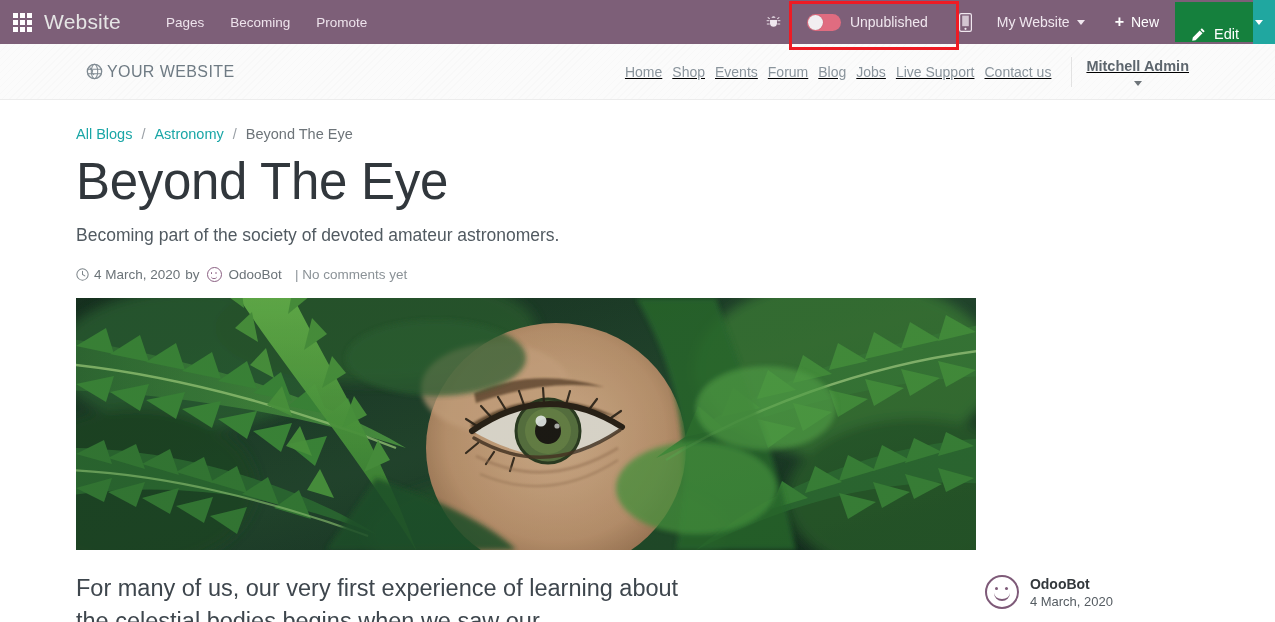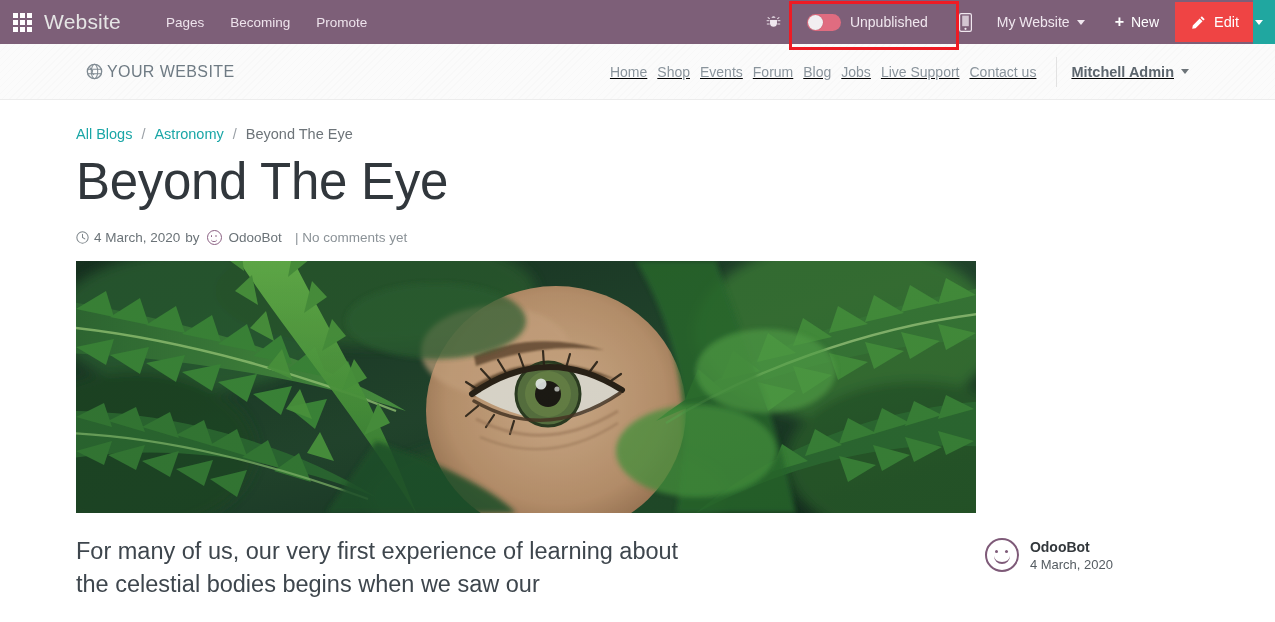--- a/index.html
+++ b/index.html
@@ -105,22 +105,22 @@
     cursor: pointer;
   }
   .new-btn {
     display: flex; align-items: center; gap: 7px;
     padding: 0 16px;
     font-size: 14px; color: #ffffff;
     cursor: pointer;
   }
   .new-btn .plus { font-size: 16px; font-weight: bold; line-height: 1; }
   .edit-btn {
-    display: flex; align-items: center; gap: 8px;
-    background: #ef4444;
+    display: flex; align-items: flex-end; gap: 8px;
+    background: #15803d;
     height: 40px;
     padding: 0 14px 0 16px;
     font-size: 14.5px;
     color: #ffffff;
     cursor: pointer;
   }
   .edit-caret-box {
     background: #20a7a0;
     height: 44px;
     display: flex; align-items: center;
@@ -175,20 +175,21 @@
     width: 1px; height: 30px;
     background: #e2e2e2;
     margin: 0 4px 0 10px;
   }
   .user-menu {
     display: flex; align-items: center; gap: 7px;
     font-size: 14.5px;
     font-weight: bold;
     color: #5d666e;
     cursor: pointer;
+    flex-direction: column;
   }
 
   
   .page {
     padding: 0 0 0 76px;
     background: #ffffff;
     position: relative;
     height: 530px;
   }
   .breadcrumb {
@@ -415,20 +416,21 @@
 
   <div class="breadcrumb">
     <a>All Blogs</a>
     <span class="sep">/</span>
     <a>Astronomy</a>
     <span class="sep">/</span>
     <span class="current">Beyond The Eye</span>
   </div>
 
   <h1 class="post-title">Beyond The Eye</h1>
+  <div class="post-subtitle">Becoming part of the society of devoted amateur astronomers.</div>
 
   <div class="post-meta">
     <svg width="13" height="13" viewBox="0 0 14 14" aria-hidden="true">
       <circle cx="7" cy="7" r="6.1" fill="none" stroke="#7d858a" stroke-width="1.1"></circle>
       <path d="M7 3.4V7l2.5 1.5" fill="none" stroke="#7d858a" stroke-width="1.1" stroke-linecap="round"></path>
     </svg>
     <span>4 March, 2020</span>
     <span>by</span>
     <span class="mini-avatar"></span>
     <span>OdooBot</span>

